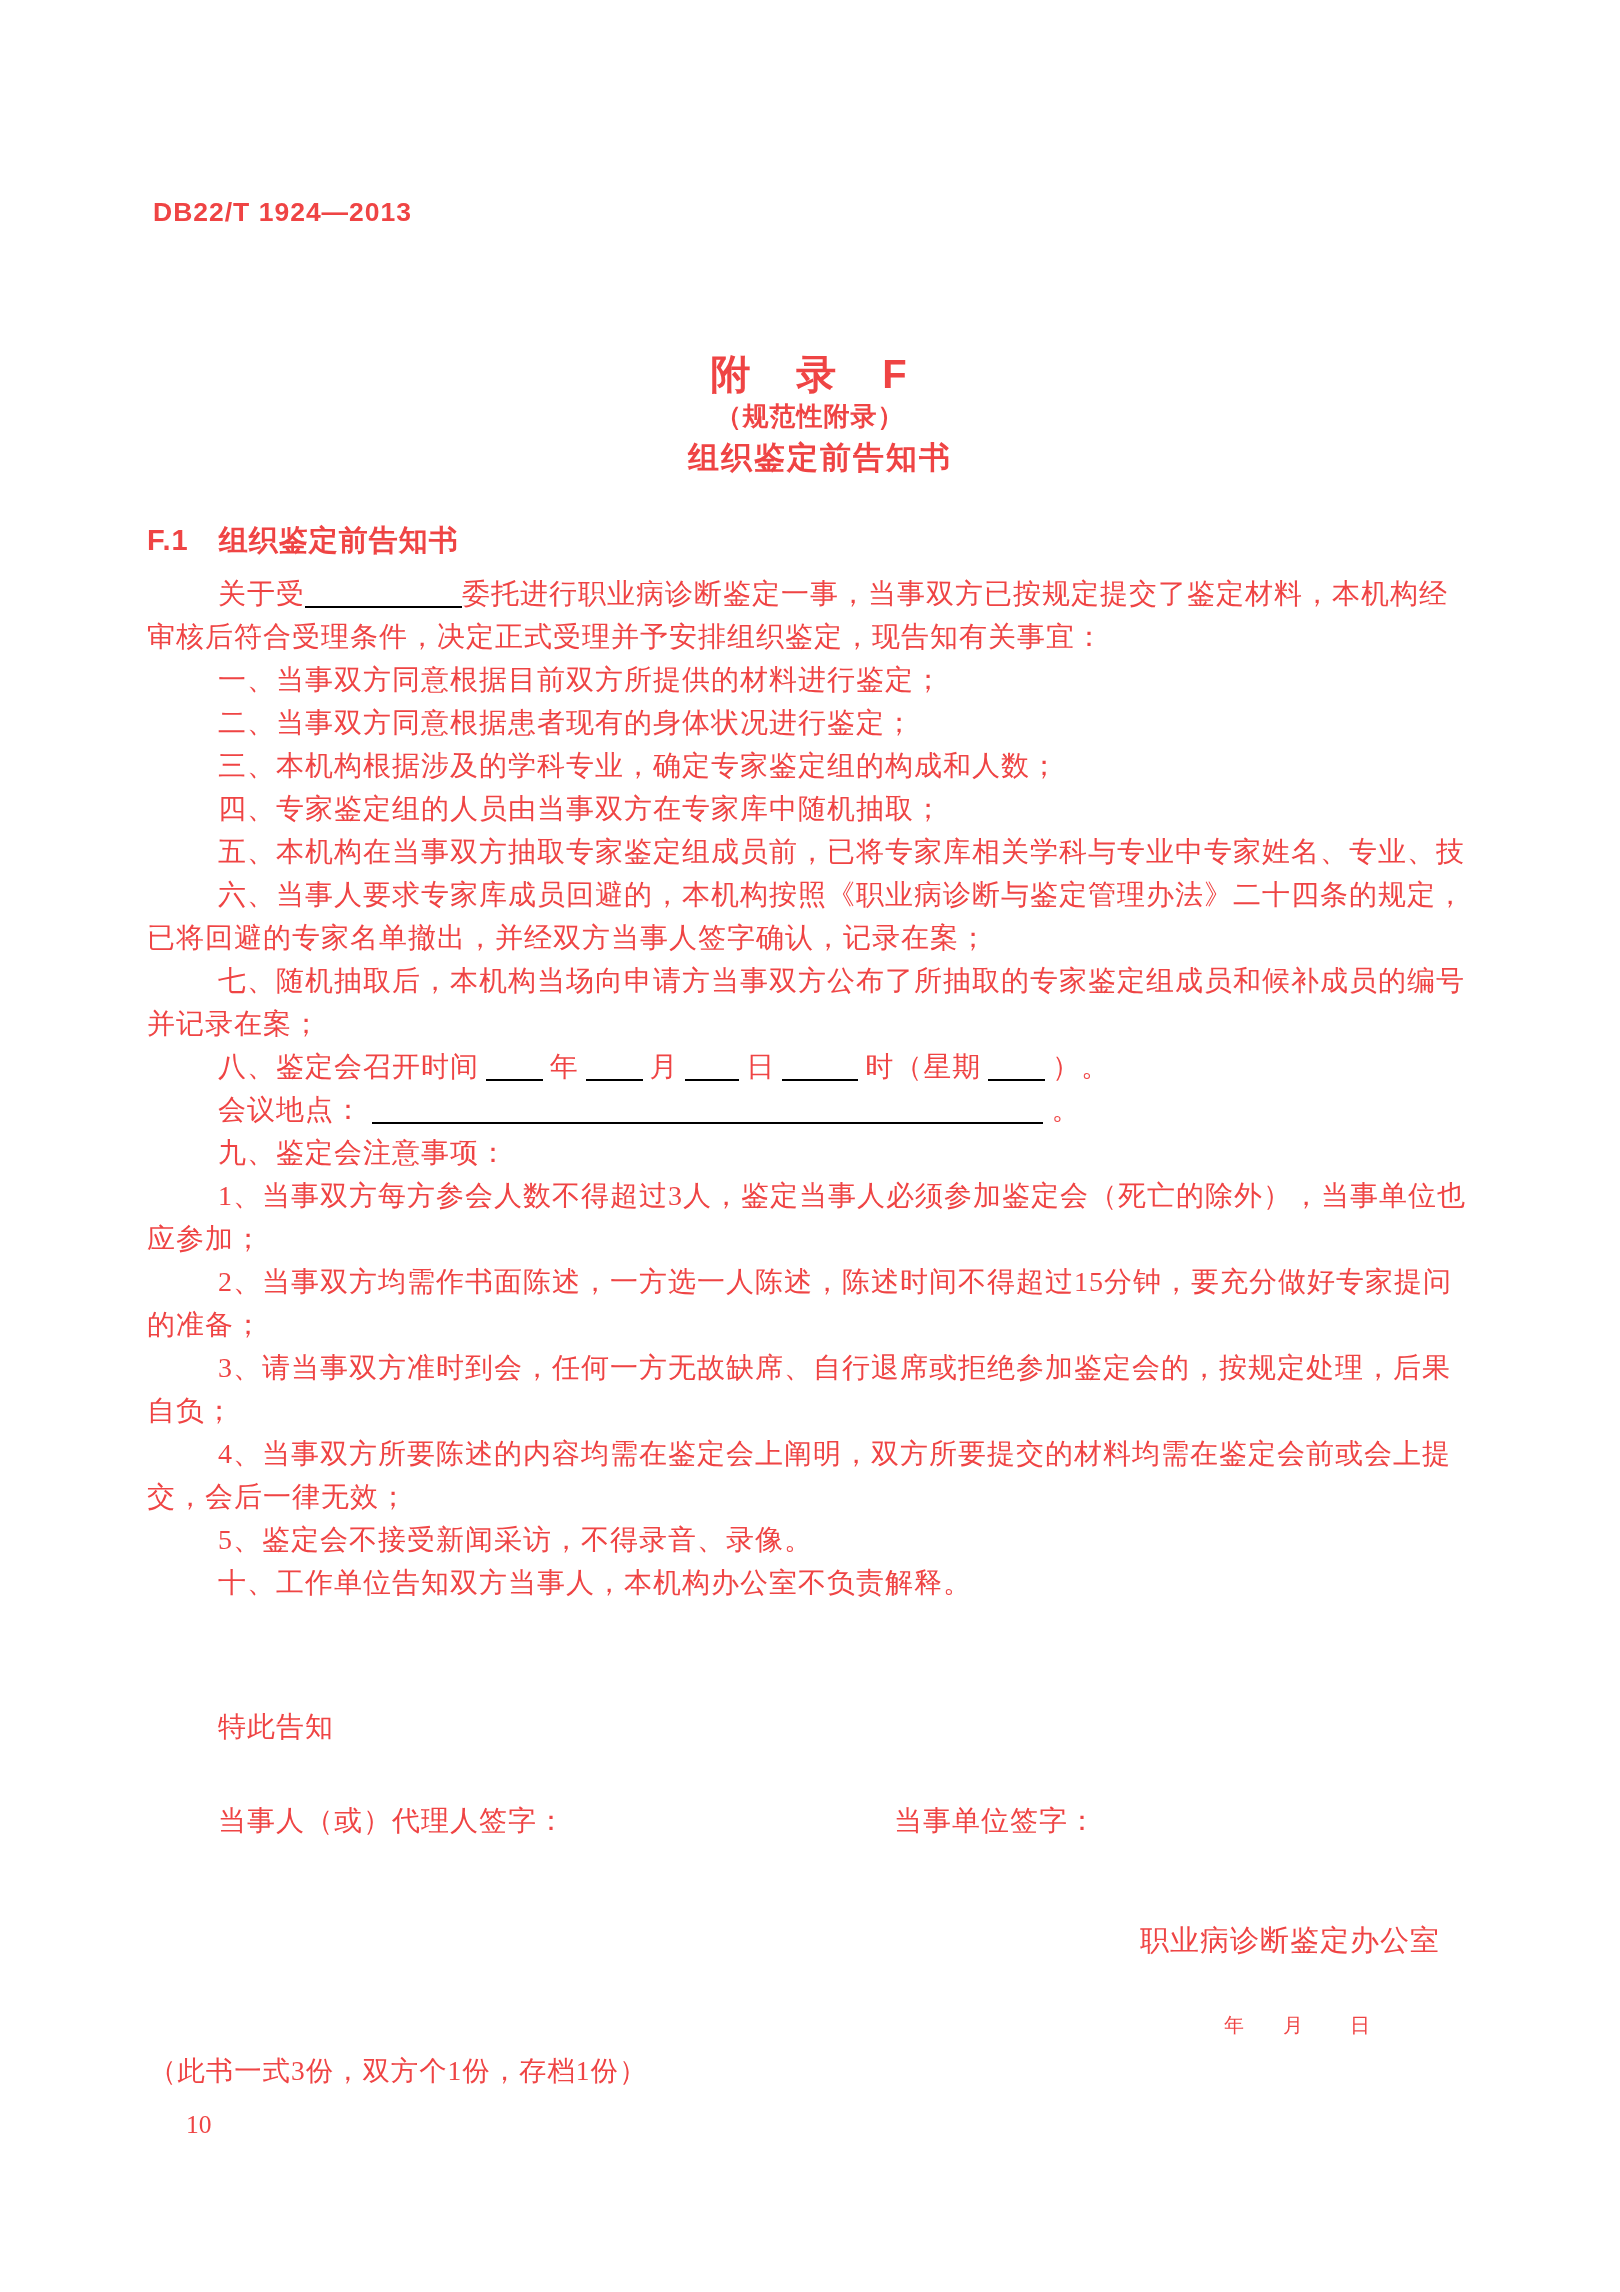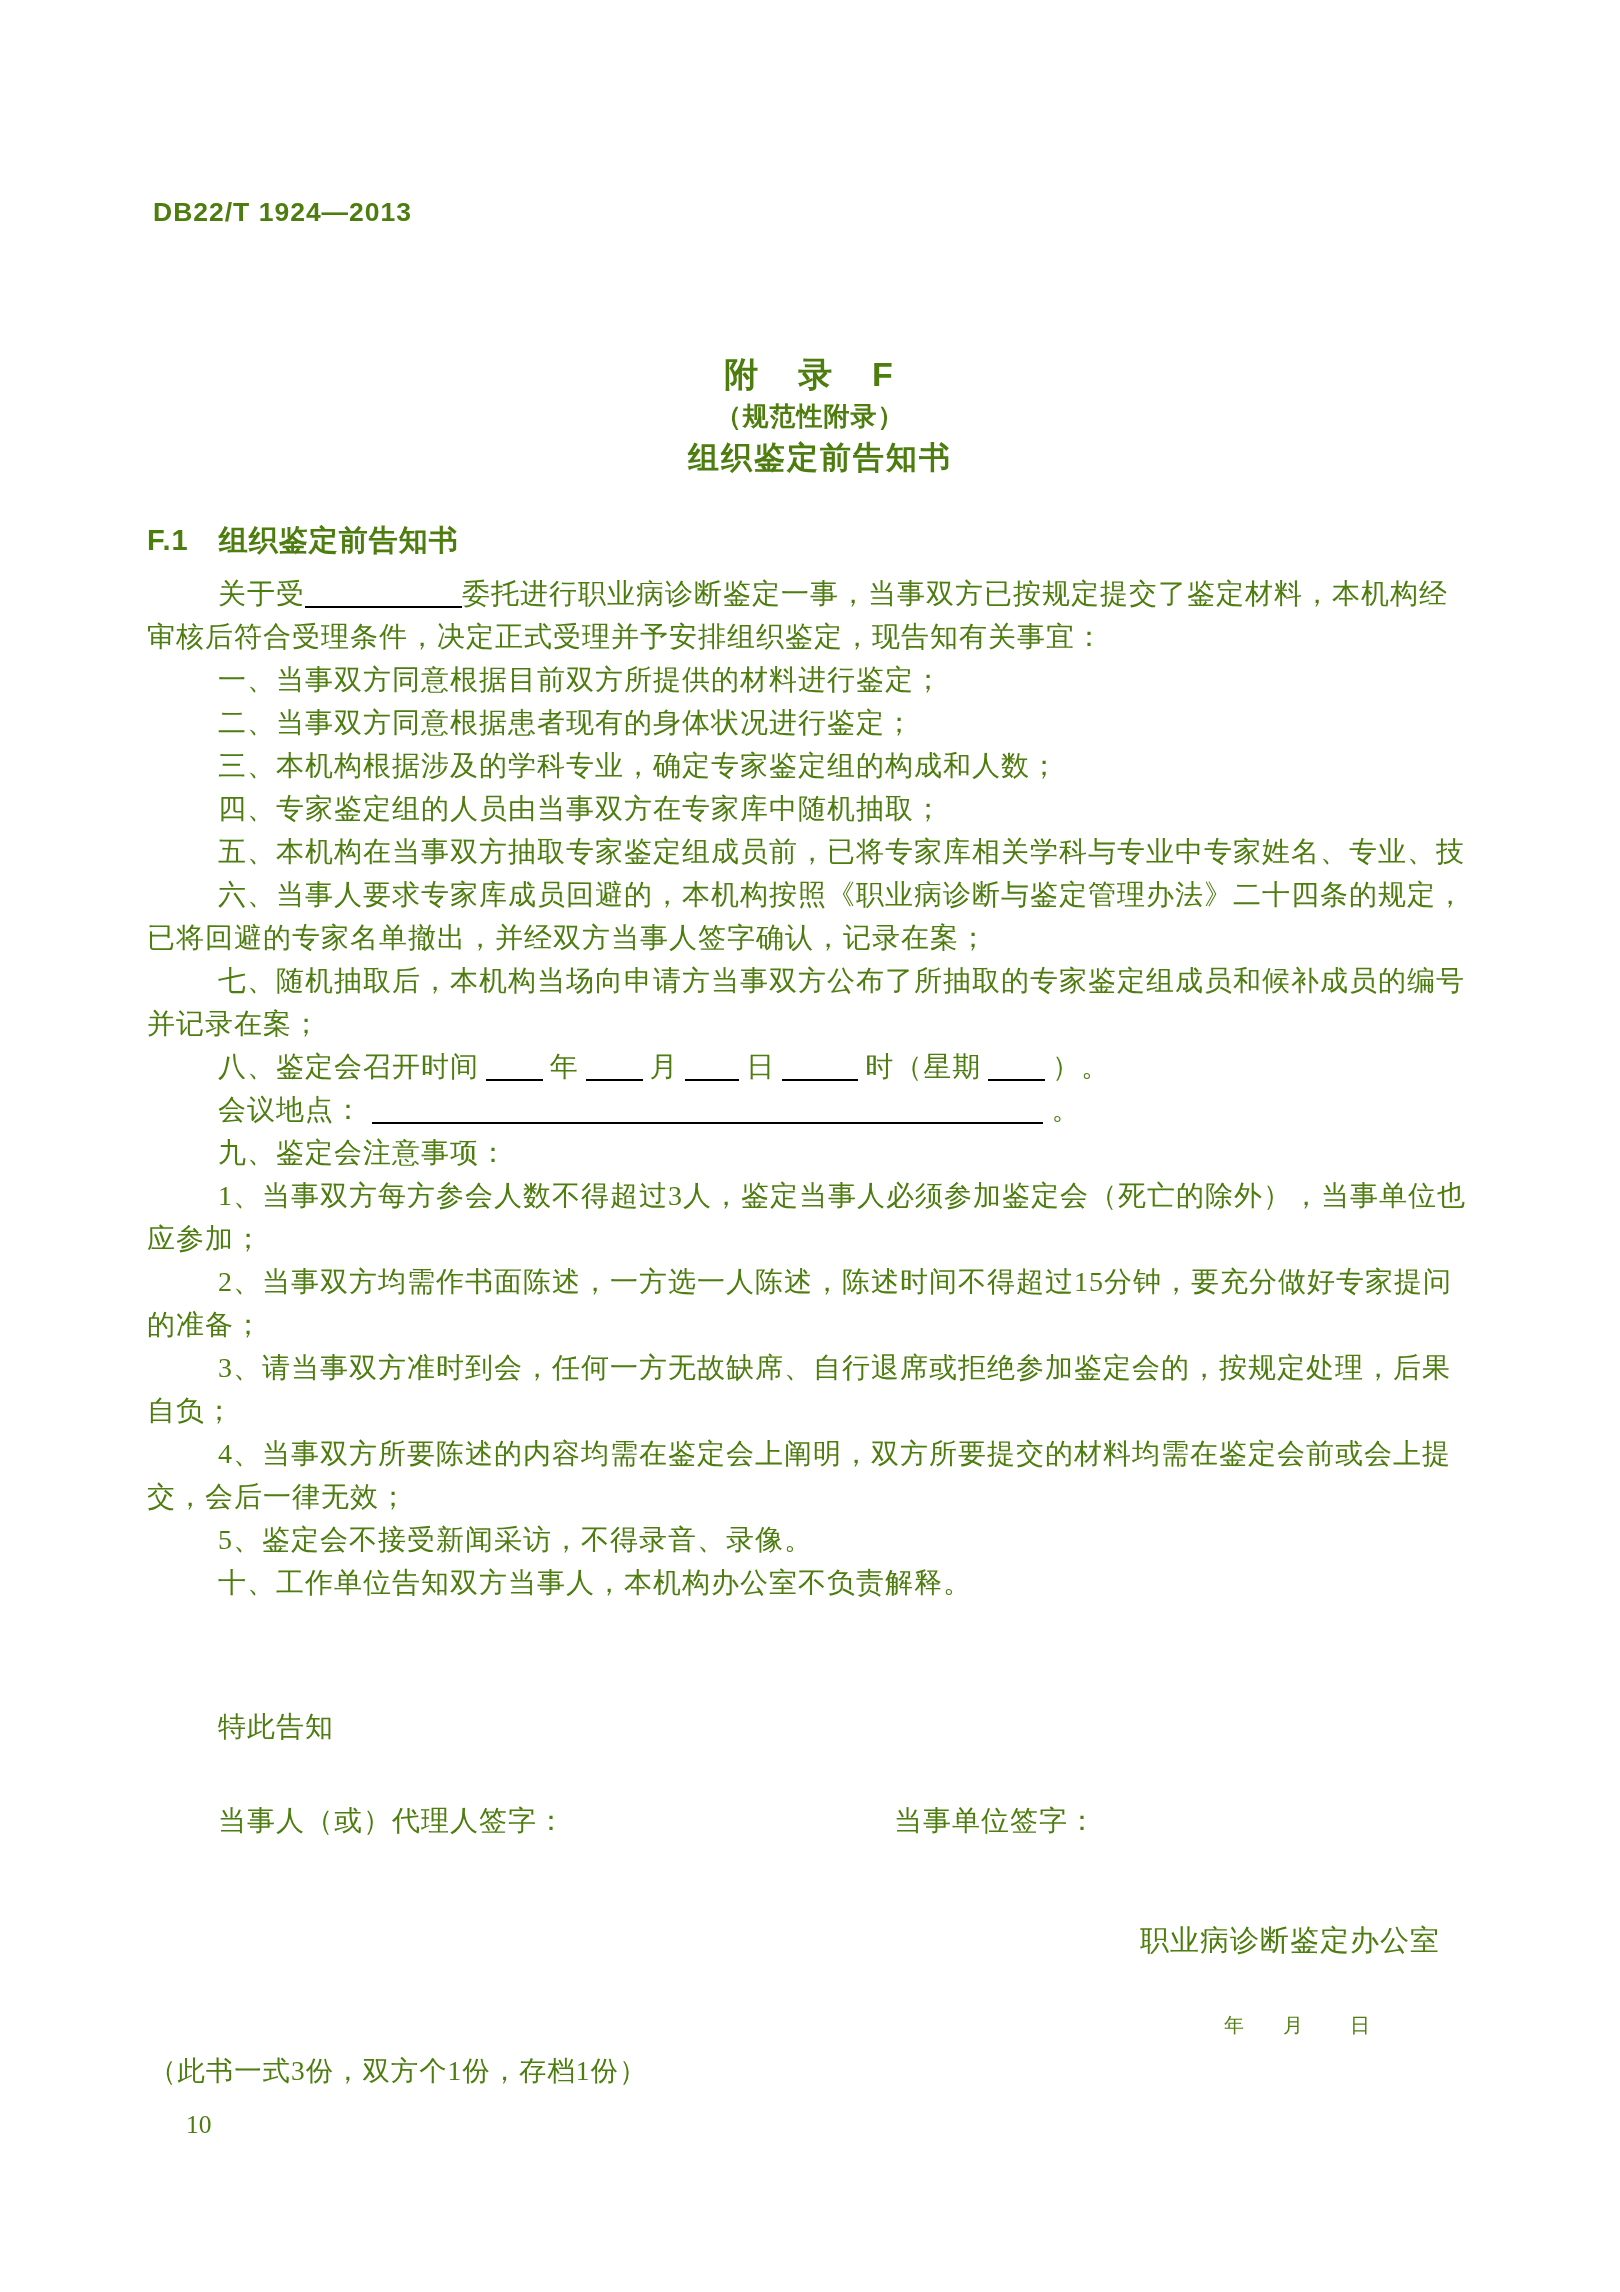--- a/index.html
+++ b/index.html
@@ -1,31 +1,31 @@
 <!DOCTYPE html>
 <html><head>
 <meta charset="utf-8">
 <style>
   html,body { margin:0; padding:0; background:#e8e8e8; }
   .page {
     position:relative; width:1620px; height:2293px; margin:0 auto;
-    background:#ffffff; color:#4d7c0f;
+    background:#ffffff; color:#ef4444;
     font-family:"Liberation Serif","DejaVu Serif",serif;
     overflow:hidden;
   }
   .hdr {
     position:absolute; left:153px; top:193px; height:39px; line-height:39px;
     font-family:"Liberation Sans","DejaVu Sans",sans-serif;
     font-weight:bold; font-size:26.5px; letter-spacing:1px;
   }
   .title-block {
     position:absolute; left:0; top:353px; width:1620px; text-align:center;
     font-family:"Liberation Sans","DejaVu Sans",sans-serif; font-weight:bold;
   }
-  .title-block .t1 { font-size:34px; line-height:42px; letter-spacing:2.9px; }
+  .title-block .t1 { font-size:40px; line-height:42px; letter-spacing:2.9px; }
   .title-block .t2 { font-size:26px; line-height:42px; letter-spacing:1px; }
   .title-block .t3 { font-size:31px; line-height:42px; letter-spacing:2px;margin-left:20px; }
   .f1-heading {
     position:absolute; left:147px; top:519px; height:42px; line-height:42px;
     font-family:"Liberation Sans","DejaVu Sans",sans-serif;
     font-weight:bold; font-size:29px; letter-spacing:1px;
   }
   .body-block {
     position:absolute; left:147px; top:572px; width:1353px;
     font-size:28px; letter-spacing:1px;

